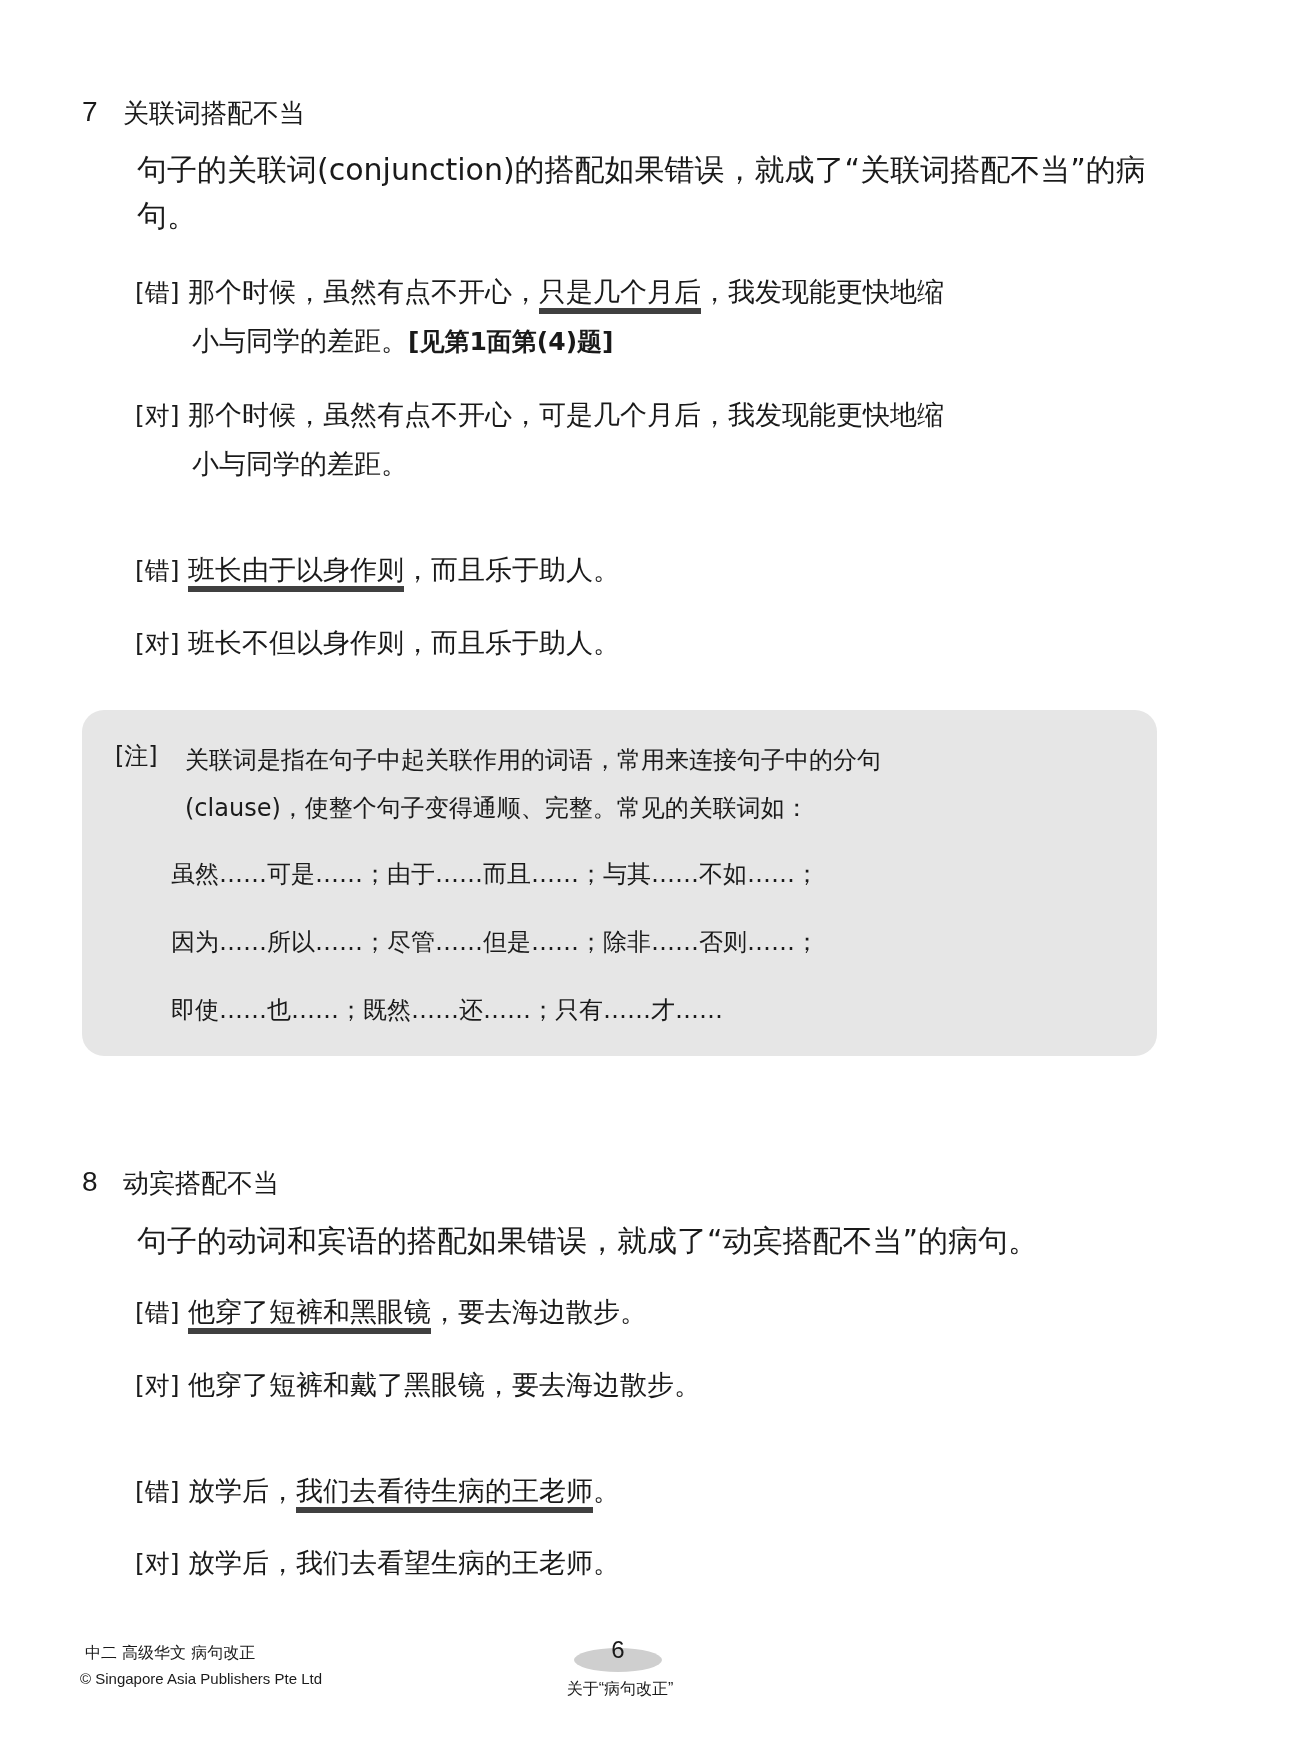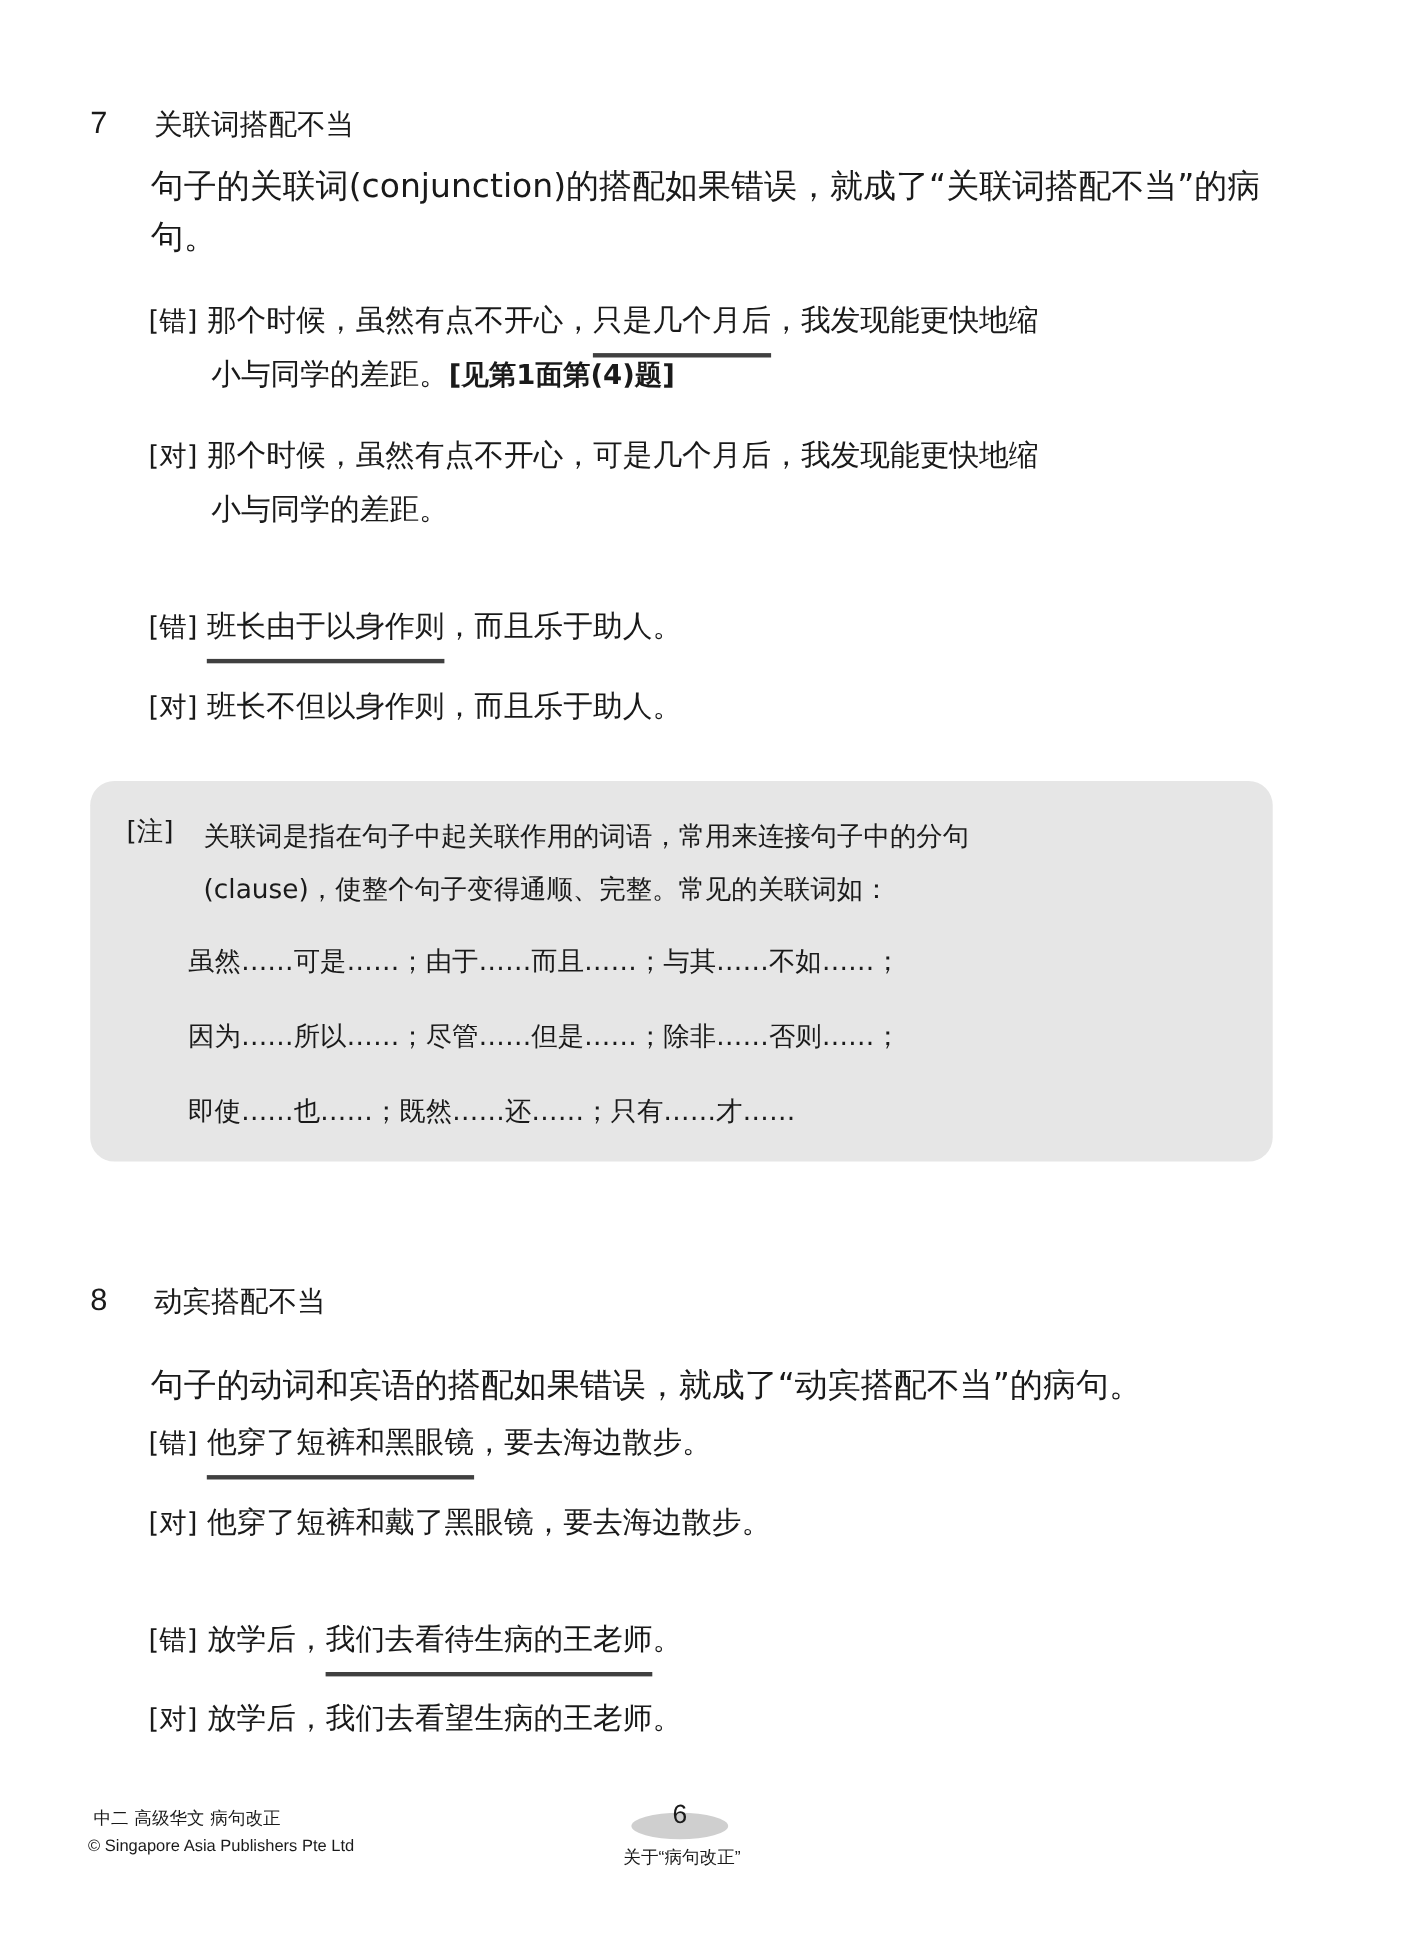--- a/index.html
+++ b/index.html
@@ -14,21 +14,21 @@
     }
     .abs { position: absolute; }
     .sec-num {
       font-family: "Liberation Sans", sans-serif;
       font-size: 28px;
       left: 82px;
     }
     .sec-title {
       font-family: "DejaVu Sans", sans-serif;
       font-size: 26px;
-      left: 140px;
+      left: 123px;
     }
     .desc {
       font-family: "DejaVu Sans", sans-serif;
       font-size: 30px;
       left: 137px;
       width: 1030px;
       line-height: 46px;
     }
     .ex {
       font-family: "DejaVu Serif", serif;
@@ -41,22 +41,22 @@
       font-family: "DejaVu Sans", sans-serif;
       font-size: 25px;
     }
     .ex .ref {
       font-family: "DejaVu Sans", sans-serif;
       font-size: 25px;
       font-weight: bold;
     }
     .ex.cont { left: 192px; }
     .ul {
-      border-bottom: 4px solid #404040;
-      padding-bottom: 14px;
+      border-bottom: 6px solid #404040;
+      padding-bottom: 1px;
       text-align: center;
     }
     .note-box {
       left: 82px;
       top: 710px;
       width: 1075px;
       height: 346px;
       background: #e6e6e6;
       border-radius: 22px;
     }
@@ -152,21 +152,21 @@
 <div class="abs note-box"></div>
 <div class="abs note-tag">[注]</div>
 <div class="abs note-text" style="top:736px;">关联词是指在句子中起关联作用的词语，常用来连接句子中的分句</div>
 <div class="abs note-text" style="top:784px;">(clause)，使整个句子变得通顺、完整。常见的关联词如：</div>
 <div class="abs note-list" style="top:858px;">虽然……可是……；由于……而且……；与其……不如……；</div>
 <div class="abs note-list" style="top:926px;">因为……所以……；尽管……但是……；除非……否则……；</div>
 <div class="abs note-list" style="top:994px;">即使……也……；既然……还……；只有……才……</div>
 
 <div class="abs sec-num" style="top:1166px;">8</div>
 <div class="abs sec-title" style="top:1166px;">动宾搭配不当</div>
-<div class="abs desc" style="top:1218px;margin-top:19px;">句子的动词和宾语的搭配如果错误，就成了“动宾搭配不当”的病句。</div>
+<div class="abs desc" style="top:1218px;">句子的动词和宾语的搭配如果错误，就成了“动宾搭配不当”的病句。</div>
 
 <div class="abs ex" style="top:1287px;">
   <span class="tag">[错]</span>
   <span class="ul">他穿了短裤和黑眼镜</span><span>，要去海边散步。</span>
 </div>
 
 <div class="abs ex" style="top:1360px;">
   <span class="tag">[对]</span>
   <span>他穿了短裤和戴了黑眼镜，要去海边散步。</span>
 </div>

